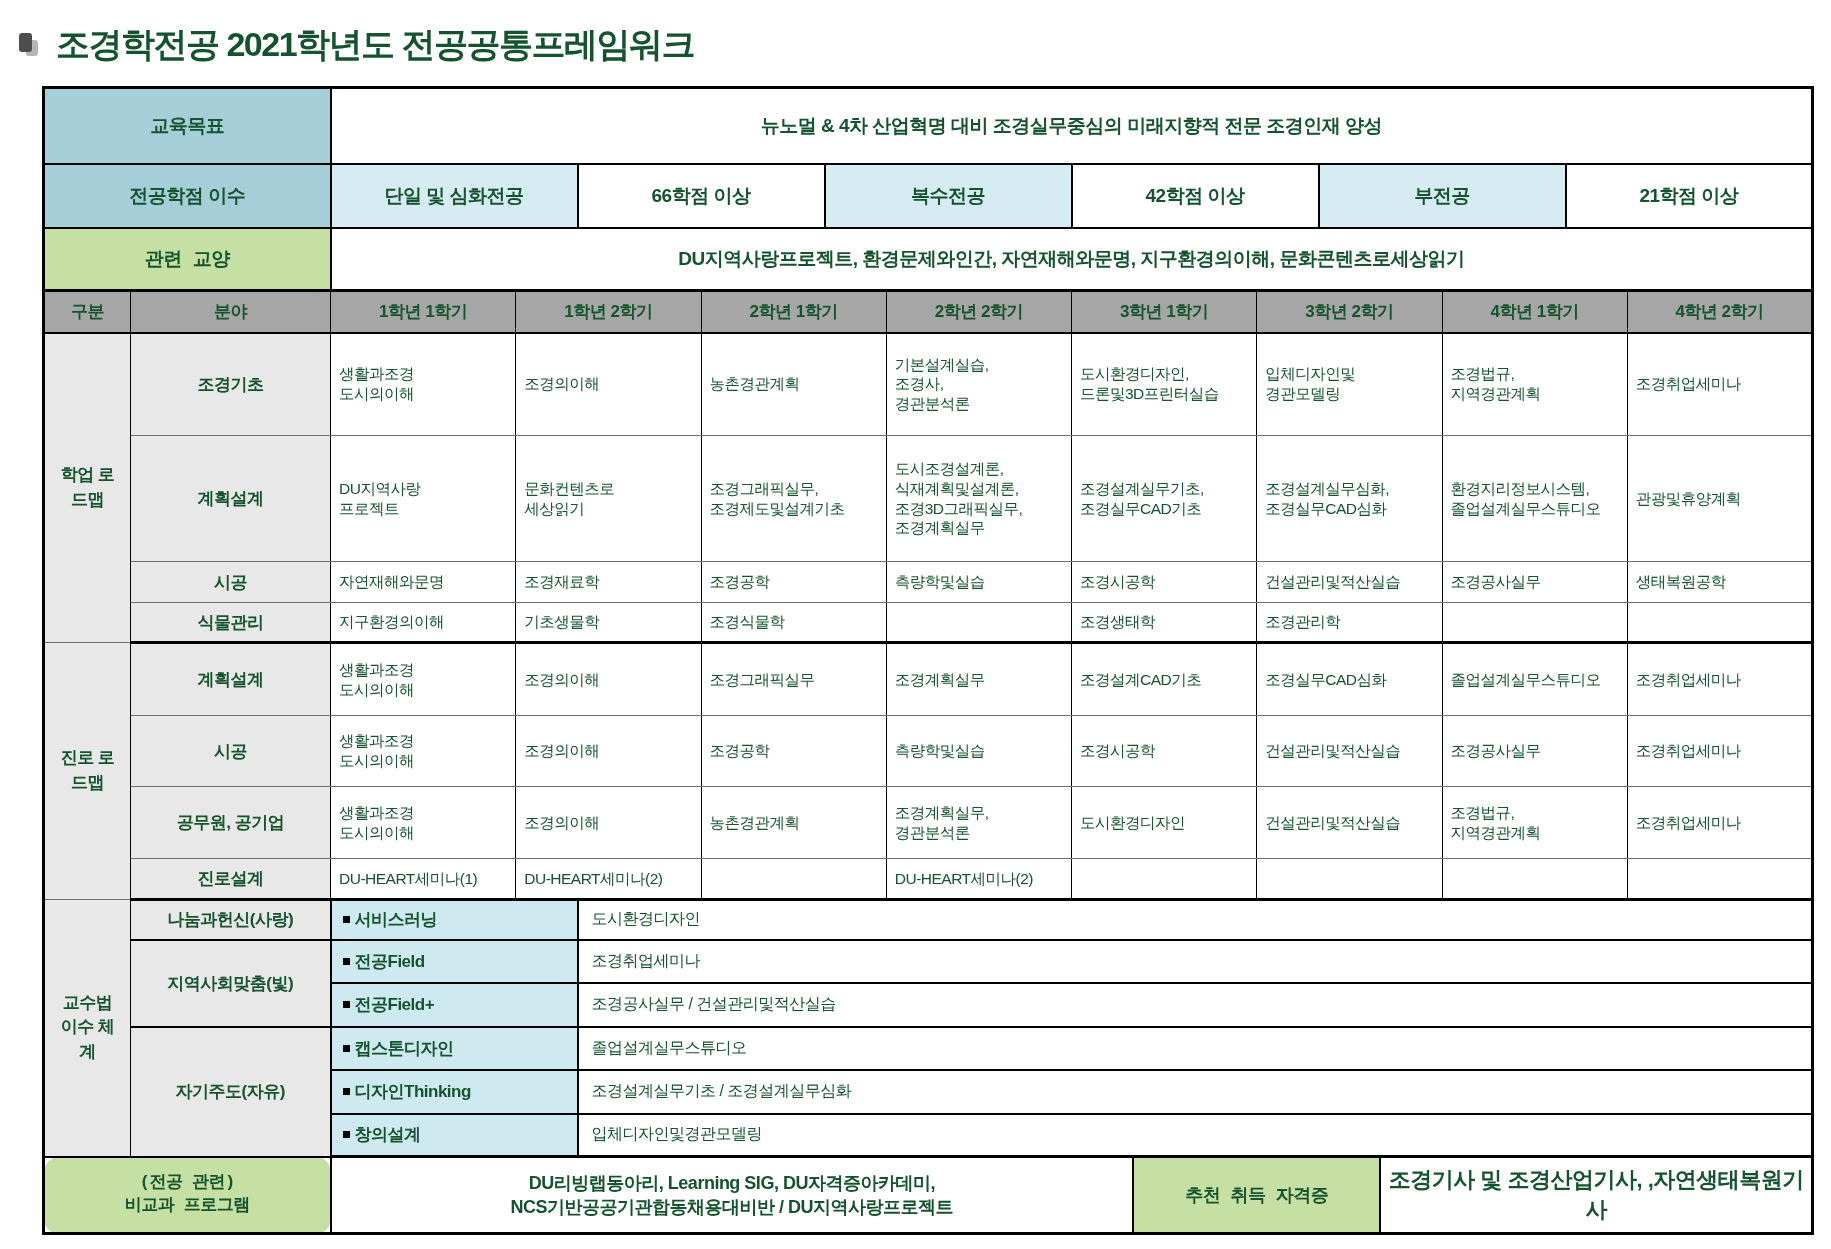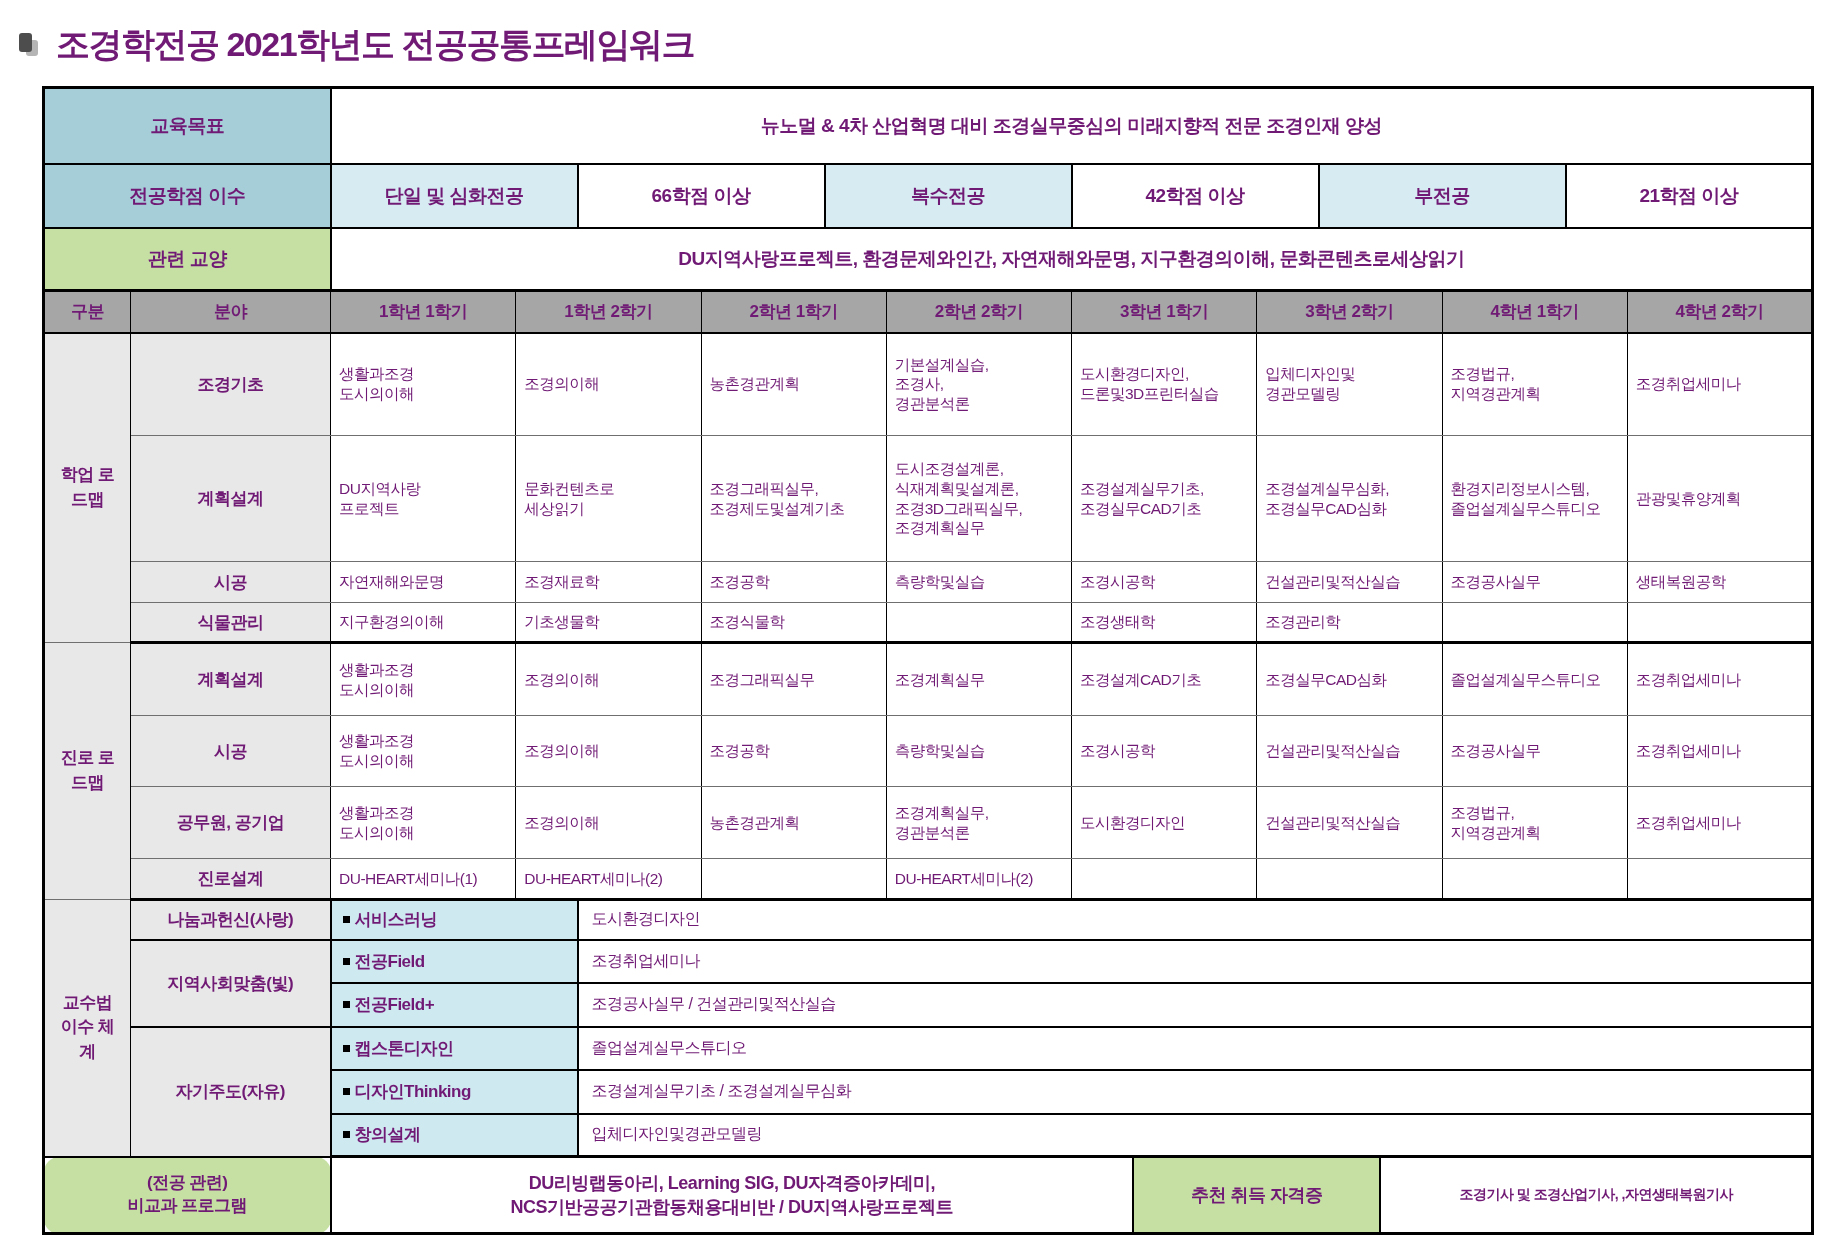--- a/index.html
+++ b/index.html
@@ -1,34 +1,34 @@
 <!DOCTYPE html>
 <html><head>
 <meta charset="utf-8">
 <style>
   html,body{margin:0;padding:0;background:#fff;}
   .canvas{position:relative;width:1831px;height:1249px;background:#fff;overflow:hidden;
-          font-family:"Liberation Sans","DejaVu Sans",sans-serif;color:#701a75;}
+          font-family:"Liberation Sans","DejaVu Sans",sans-serif;color:#14532d;}
   .title-row{position:absolute;left:19px;top:22px;display:flex;align-items:center;gap:15px;}
   .title-icon{position:relative;width:22px;height:24px;flex:0 0 auto;}
   .title-icon::before{content:"";position:absolute;left:7px;top:7px;width:12px;height:16px;background:#b5b5b5;border-radius:3px;}
   .title-icon::after{content:"";position:absolute;left:0;top:0;width:13px;height:19px;background:#4d4d4d;border-radius:3px;}
   .page-title{font-size:34px;font-weight:bold;letter-spacing:-1.5px;margin:0;}
 
   .frame{position:absolute;left:42px;top:86px;}
   table{border-collapse:collapse;table-layout:fixed;width:1769px;border:3px solid #000;}
   td,th{border-left:1px solid #000;border-right:1px solid #000;border-top:0;border-bottom:1px solid #000;
         overflow:hidden;vertical-align:middle;padding:0;}
   th{background:#a6a6a6;font-size:17px;font-weight:bold;letter-spacing:-0.5px;}
   .pre{white-space:pre-line;}
   .big{font-size:19px;font-weight:bold;text-align:center;letter-spacing:-0.5px;}
   .lbl{text-align:center;font-weight:bold;}
   .teal{background:#a5ced9;}
   .lblue{background:#d6ebf2;}
-  .green{background:#c6e0a4;}
+  .green{background:#c6e0a4;font-family:Liberation Mono, monospace;}
   .grp{background:#e9e8e8;font-size:17px;font-weight:bold;text-align:center;letter-spacing:-0.5px;line-height:1.45;padding:0 10px;}
   .fld{background:#e9e8e8;font-size:17px;font-weight:bold;text-align:center;letter-spacing:-0.5px;}
   .course{font-size:15.5px;text-align:left;padding:3px 4px 3px 8px;line-height:1.28;letter-spacing:-0.5px;}
   .method{background:#cfe9f0;font-size:17px;font-weight:bold;text-align:left;padding:0 0 0 11px;letter-spacing:-0.5px;}
   .pcourse{font-size:16px;text-align:left;padding:0 0 0 13px;letter-spacing:-0.5px;}
   .sq{display:inline-block;width:7px;height:7px;background:#000;margin-right:5px;vertical-align:2px;}
   .bl2{border-left:2px solid #000;}
   tr.bb2 td,tr.bb2 th{border-bottom:2px solid #000;}
   tr.bb3 td{border-bottom:3px solid #000;}
   tr.bbg td{border-bottom:1px solid #6f6f6f;}
@@ -248,18 +248,18 @@
       <td colspan="4" class="method bl2"><span class="sq"></span><span>창의설계</span></td>
       <td colspan="20" class="pcourse bl2">입체디자인및경관모델링</td>
     </tr>
 
     <tr style="height:77px">
       <td colspan="2" class="lbl green pre footv" style="font-size:17px;font-weight:bold;letter-spacing:-0.5px;border-radius:15px;">(전공 관련)
 비교과 프로그램</td>
       <td colspan="13" class="big pre footv bl2" style="font-size:18px;">DU리빙랩동아리, Learning SIG, DU자격증아카데미,
 NCS기반공공기관합동채용대비반 / DU지역사랑프로젝트</td>
       <td colspan="4" class="lbl green bl2" style="font-size:18px;letter-spacing:-0.5px;">추천 취득 자격증</td>
-      <td colspan="7" class="big bl2" style="font-size:14px;margin-left:19px;">조경기사 및 조경산업기사, ,자연생태복원기사</td>
+      <td colspan="7" class="big bl2" style="font-size:22px;margin-left:19px;">조경기사 및 조경산업기사, ,자연생태복원기사</td>
     </tr>
   </tbody>
       </table>
   </div>
 </div>
 
 </body></html>

